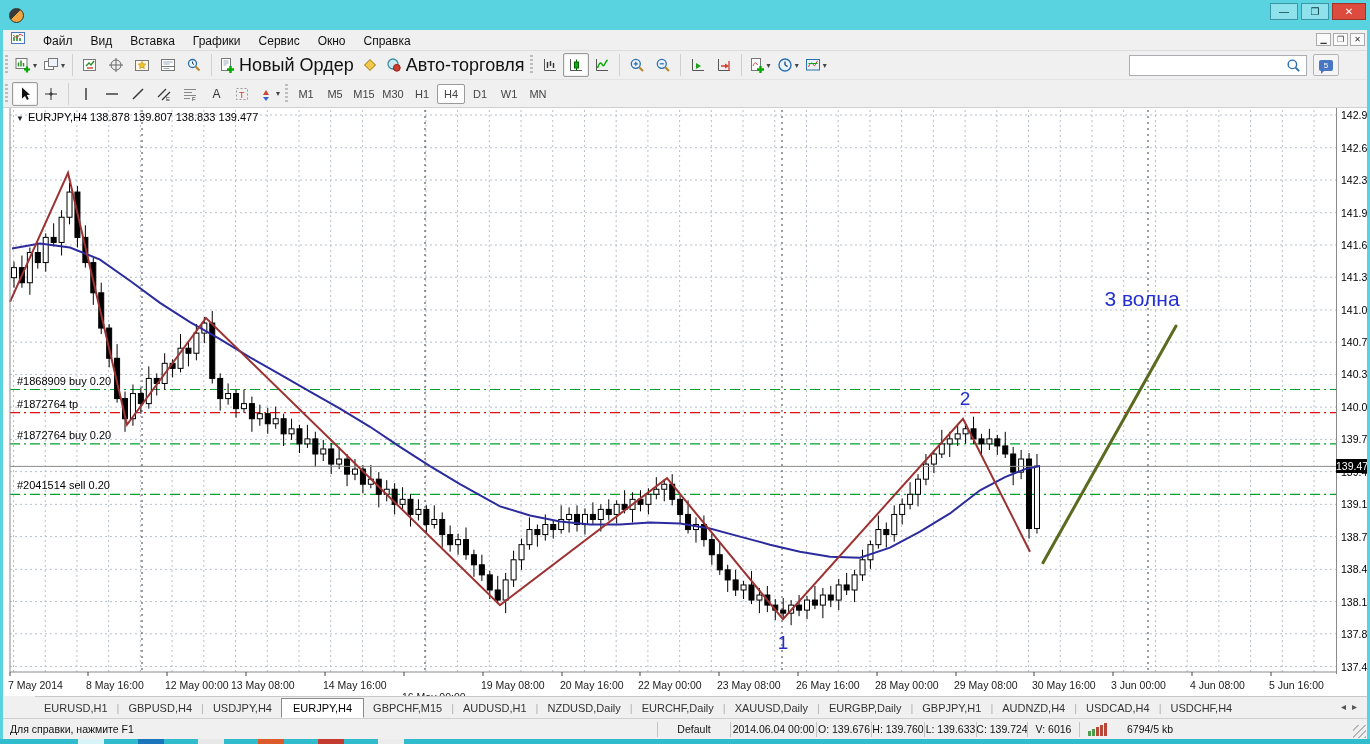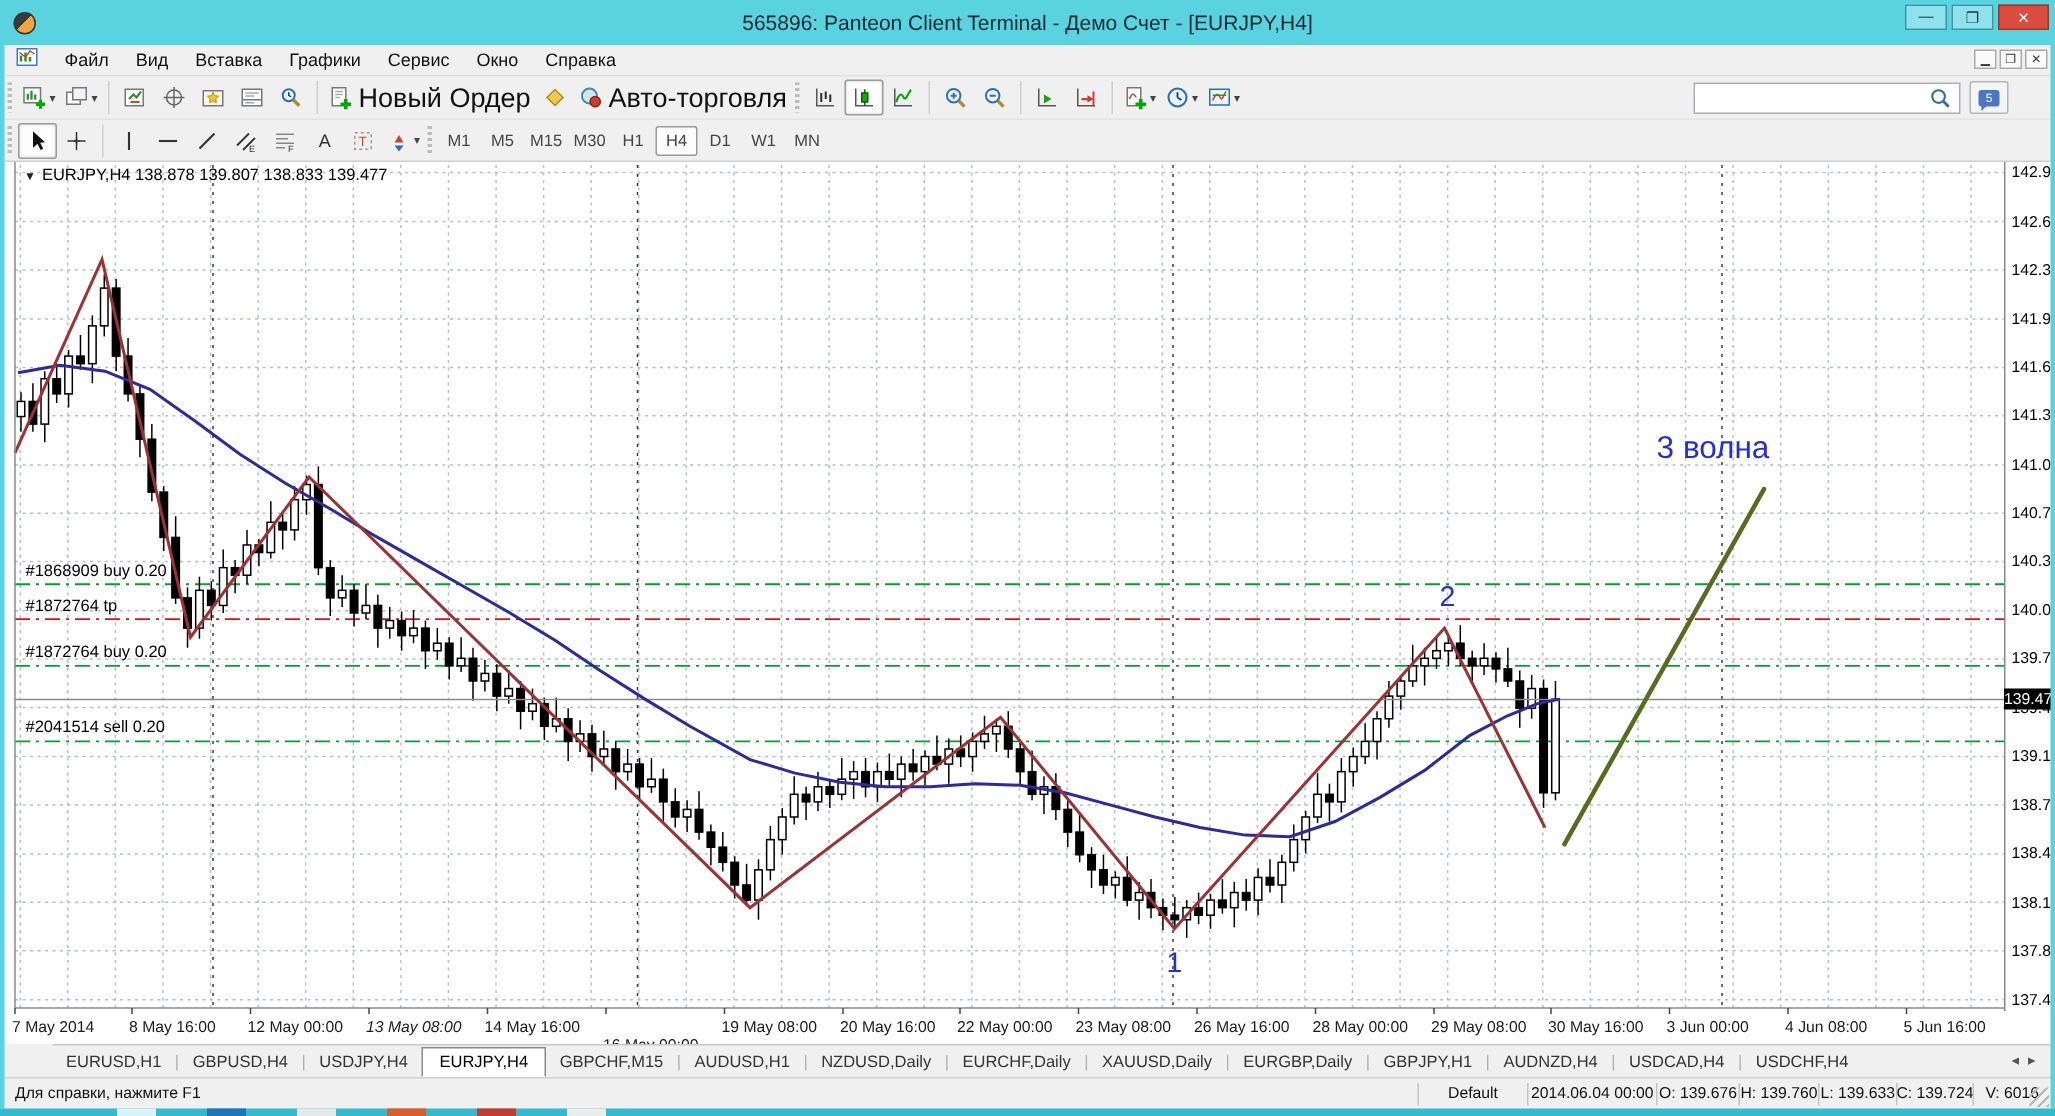--- a/index.html
+++ b/index.html
@@ -87,21 +87,20 @@
   .sliver { position:absolute; left:0; right:0; bottom:0; height:5px; background:#31bccd; z-index:45; display:flex; gap:34px; padding-left:78px; }
   .sliver span { width:26px; height:5px; display:block; }
 </style>
 </head>
 <body>
 
 <div id="stage">
 
   <div class="titlebar">
     <span class="app-ball"></span>
-    <span class="title-text">565896: Panteon Client Terminal - Демо Счет - [EURJPY,H4]</span>
     <span class="winbtns">
       <span class="winbtn">—</span>
       <span class="winbtn">❐</span>
       <span class="winbtn close">✕</span>
     </span>
   </div>
 
   <div class="menubar">
     <span class="menu-doc-icon">
       <svg width="16" height="16" viewBox="0 0 16 16">
@@ -754,21 +753,21 @@
       <div class="pricetick" style="top: 563.337px;">138.455</div>
       <div class="pricetick" style="top: 595.574px;">138.135</div>
       <div class="pricetick" style="top: 627.811px;">137.815</div>
       <div class="pricetick" style="top: 660.551px;">137.490</div>
     </div>
   <div class="price-box" id="price-box" style="top: 459.381px;">139.477</div>
   <div id="time-axis">
       <div class="timetick" style="left: 8px;">7 May 2014</div>
       <div class="timetick" style="left: 86px;">8 May 16:00</div>
       <div class="timetick" style="left: 165px;">12 May 00:00</div>
-      <div class="timetick" style="left: 244px; font-style: italic;">13 May 08:00</div>
+      <div class="timetick" style="left: 231px;">13 May 08:00</div>
       <div class="timetick" style="left: 323px;">14 May 16:00</div>
       <div class="timetick" style="left: 402px; margin-top: 12px;">16 May 00:00</div>
       <div class="timetick" style="left: 481px;">19 May 08:00</div>
       <div class="timetick" style="left: 560px;">20 May 16:00</div>
       <div class="timetick" style="left: 638px;">22 May 00:00</div>
       <div class="timetick" style="left: 717px;">23 May 08:00</div>
       <div class="timetick" style="left: 796px;">26 May 16:00</div>
       <div class="timetick" style="left: 875px;">28 May 00:00</div>
       <div class="timetick" style="left: 954px;">29 May 08:00</div>
       <div class="timetick" style="left: 1032px;">30 May 16:00</div>
@@ -810,20 +809,30 @@
 
   <div class="statusbar">
     <span class="sb-help">Для справки, нажмите F1</span>
     <span class="sb-sec" style="width:73px">Default</span>
     <span class="sb-sec" style="width:86px">2014.06.04 00:00</span>
     <span class="sb-sec" style="width:55px">O: 139.676</span>
     <span class="sb-sec" style="width:53px">H: 139.760</span>
     <span class="sb-sec" style="width:52px">L: 139.633</span>
     <span class="sb-sec" style="width:51px">C: 139.724</span>
     <span class="sb-sec" style="width:52px">V: 6016</span>
+    <span class="sb-traffic">
+      <span class="tbars">
+        <span class="tbar" style="height:5px;background:#4e9b4e"></span>
+        <span class="tbar" style="height:7px;background:#4e9b4e"></span>
+        <span class="tbar" style="height:9px;background:#b8473a"></span>
+        <span class="tbar" style="height:11px;background:#b8473a"></span>
+        <span class="tbar" style="height:13px;background:#b8473a"></span>
+      </span>
+      <span>6794/5 kb</span>
+    </span>
     <span class="resize-grip"></span>
   </div>
 
   <div class="sliver">
     <span style="background:#d8f4f8"></span>
     <span style="background:#1b75bb"></span>
     <span style="background:#e8e8e8"></span>
     <span style="background:#dd5b2b"></span>
     <span style="background:#c33b2e"></span>
     <span style="background:#ececec"></span>

